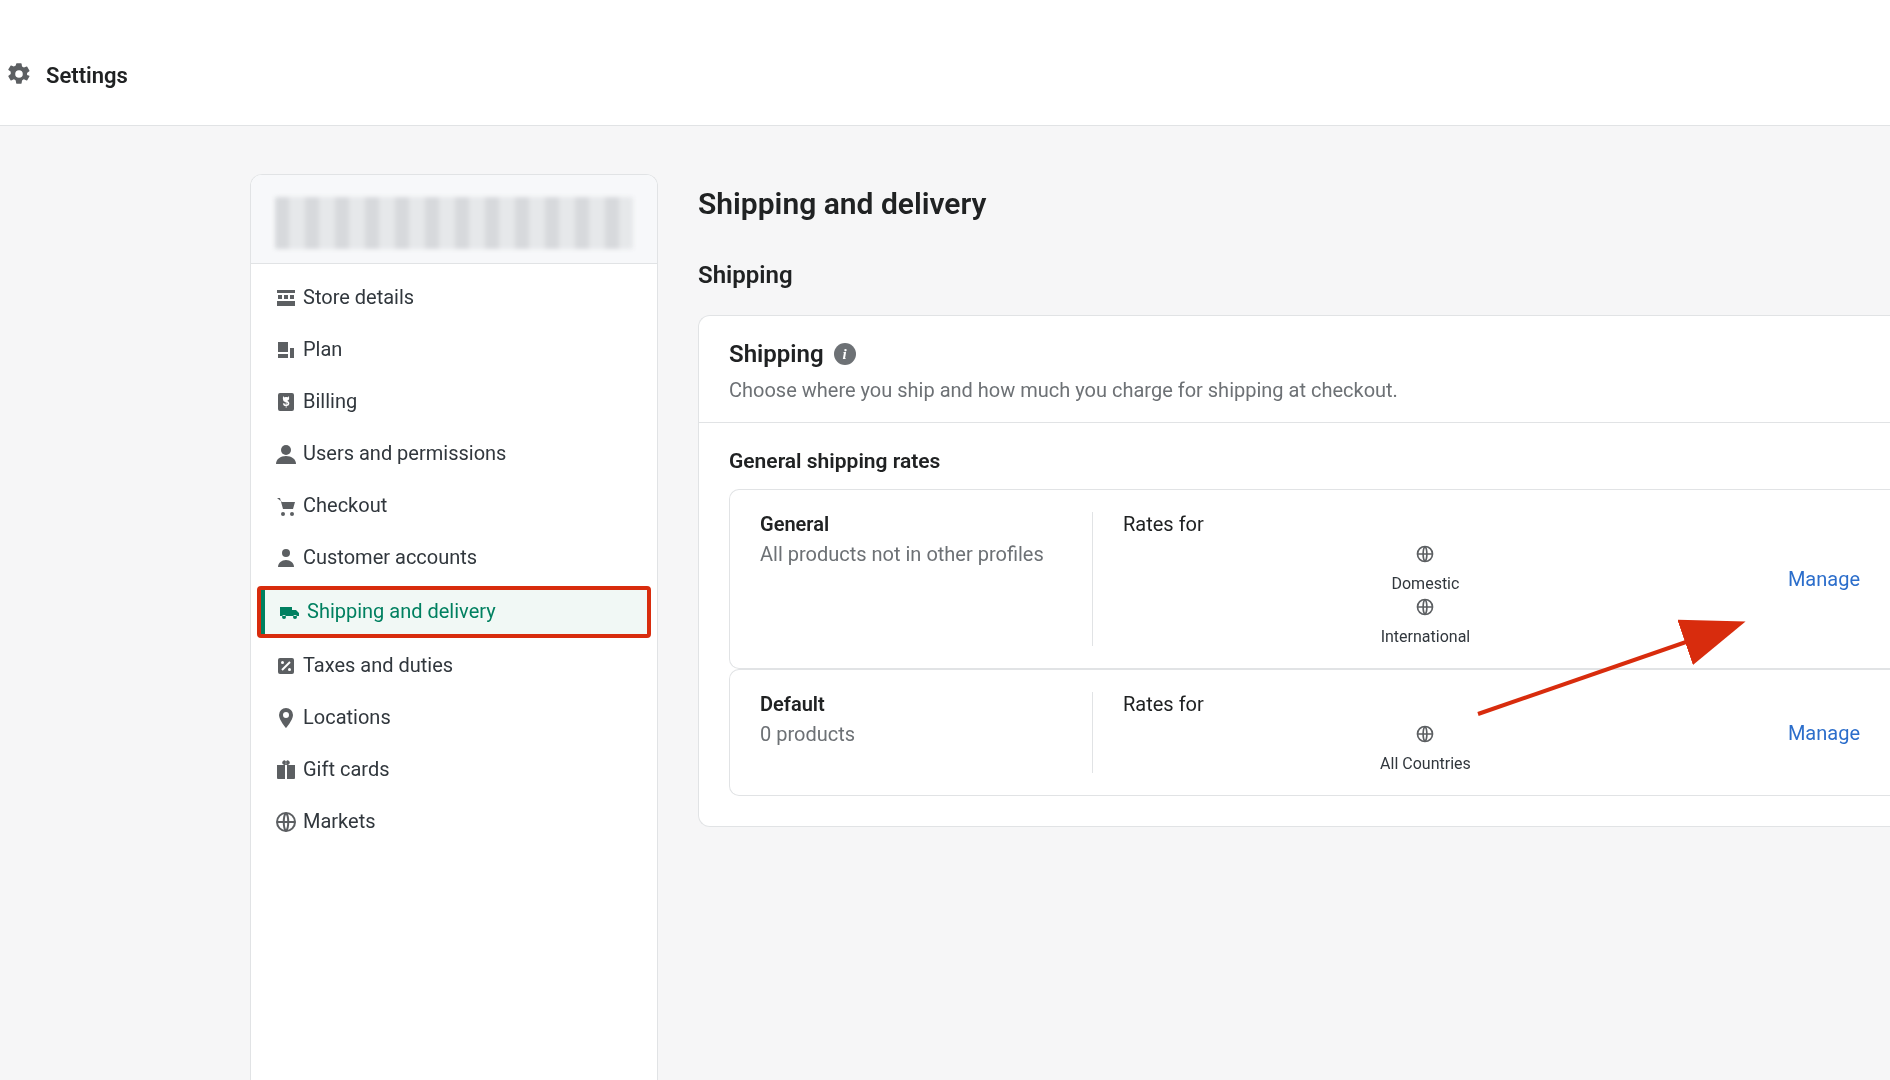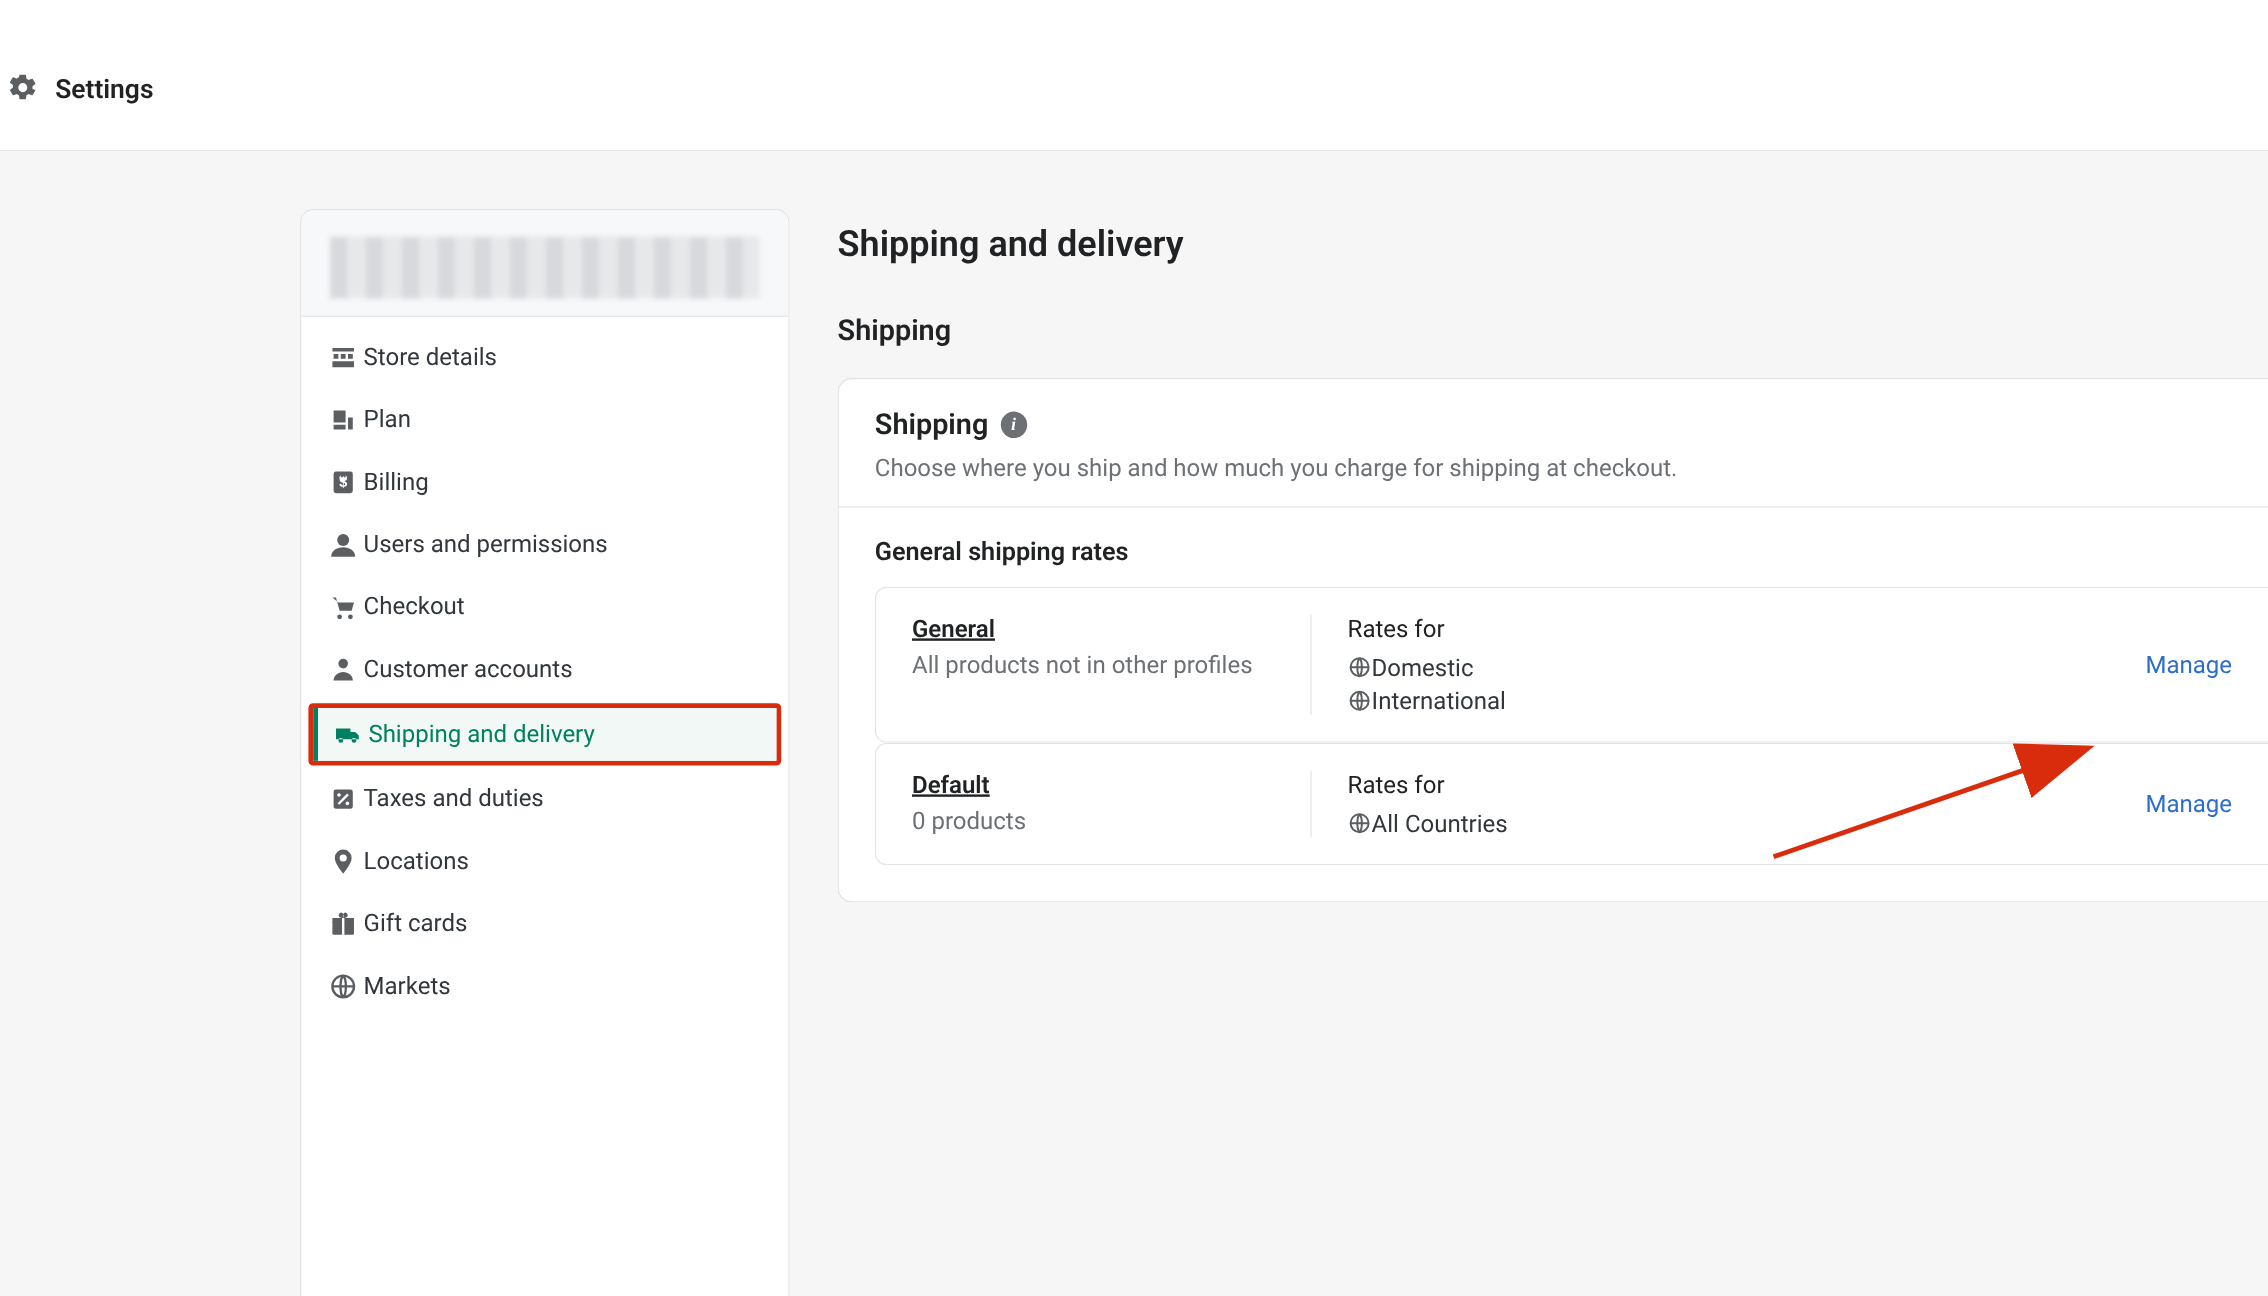--- a/index.html
+++ b/index.html
@@ -108,24 +108,24 @@
     border-right:none;
     border-radius:10px 0 0 10px;
     margin:0 0 0 30px;
     padding:22px 0;
   }
   .col{padding:0 30px;}
   .col.name{flex:0 0 362px;}
   .col.rates{flex:1;}
   .col.action{margin-left:auto;padding-right:30px;align-self:center;}
   .vsep{width:1px;align-self:stretch;background:var(--border);}
-  .profile-name{font-size:20px;font-weight:600;text-decoration:underline;}
+  .profile-name{font-size:20px;font-weight:600;}
   .profile-sub{color:var(--muted);margin-top:6px;font-size:20px;}
   .rates-label{font-size:20px;margin-bottom:8px;}
-  .rate-item{display:flex;align-items:center;color:#31373d;font-size:20px;margin-top:4px;}
+  .rate-item{display:flex;align-items:center;gap:10px;color:#31373d;font-size:16px;margin-top:4px;flex-direction:column;}
   .globe{width:20px;height:20px;}
   .manage{color:var(--link);font-size:20px;cursor:pointer;}
 
   .annotation-arrow{position:absolute;pointer-events:none;}
 </style>
 </head>
 <body>
 
 <svg width="0" height="0" style="position:absolute">
   <defs>

